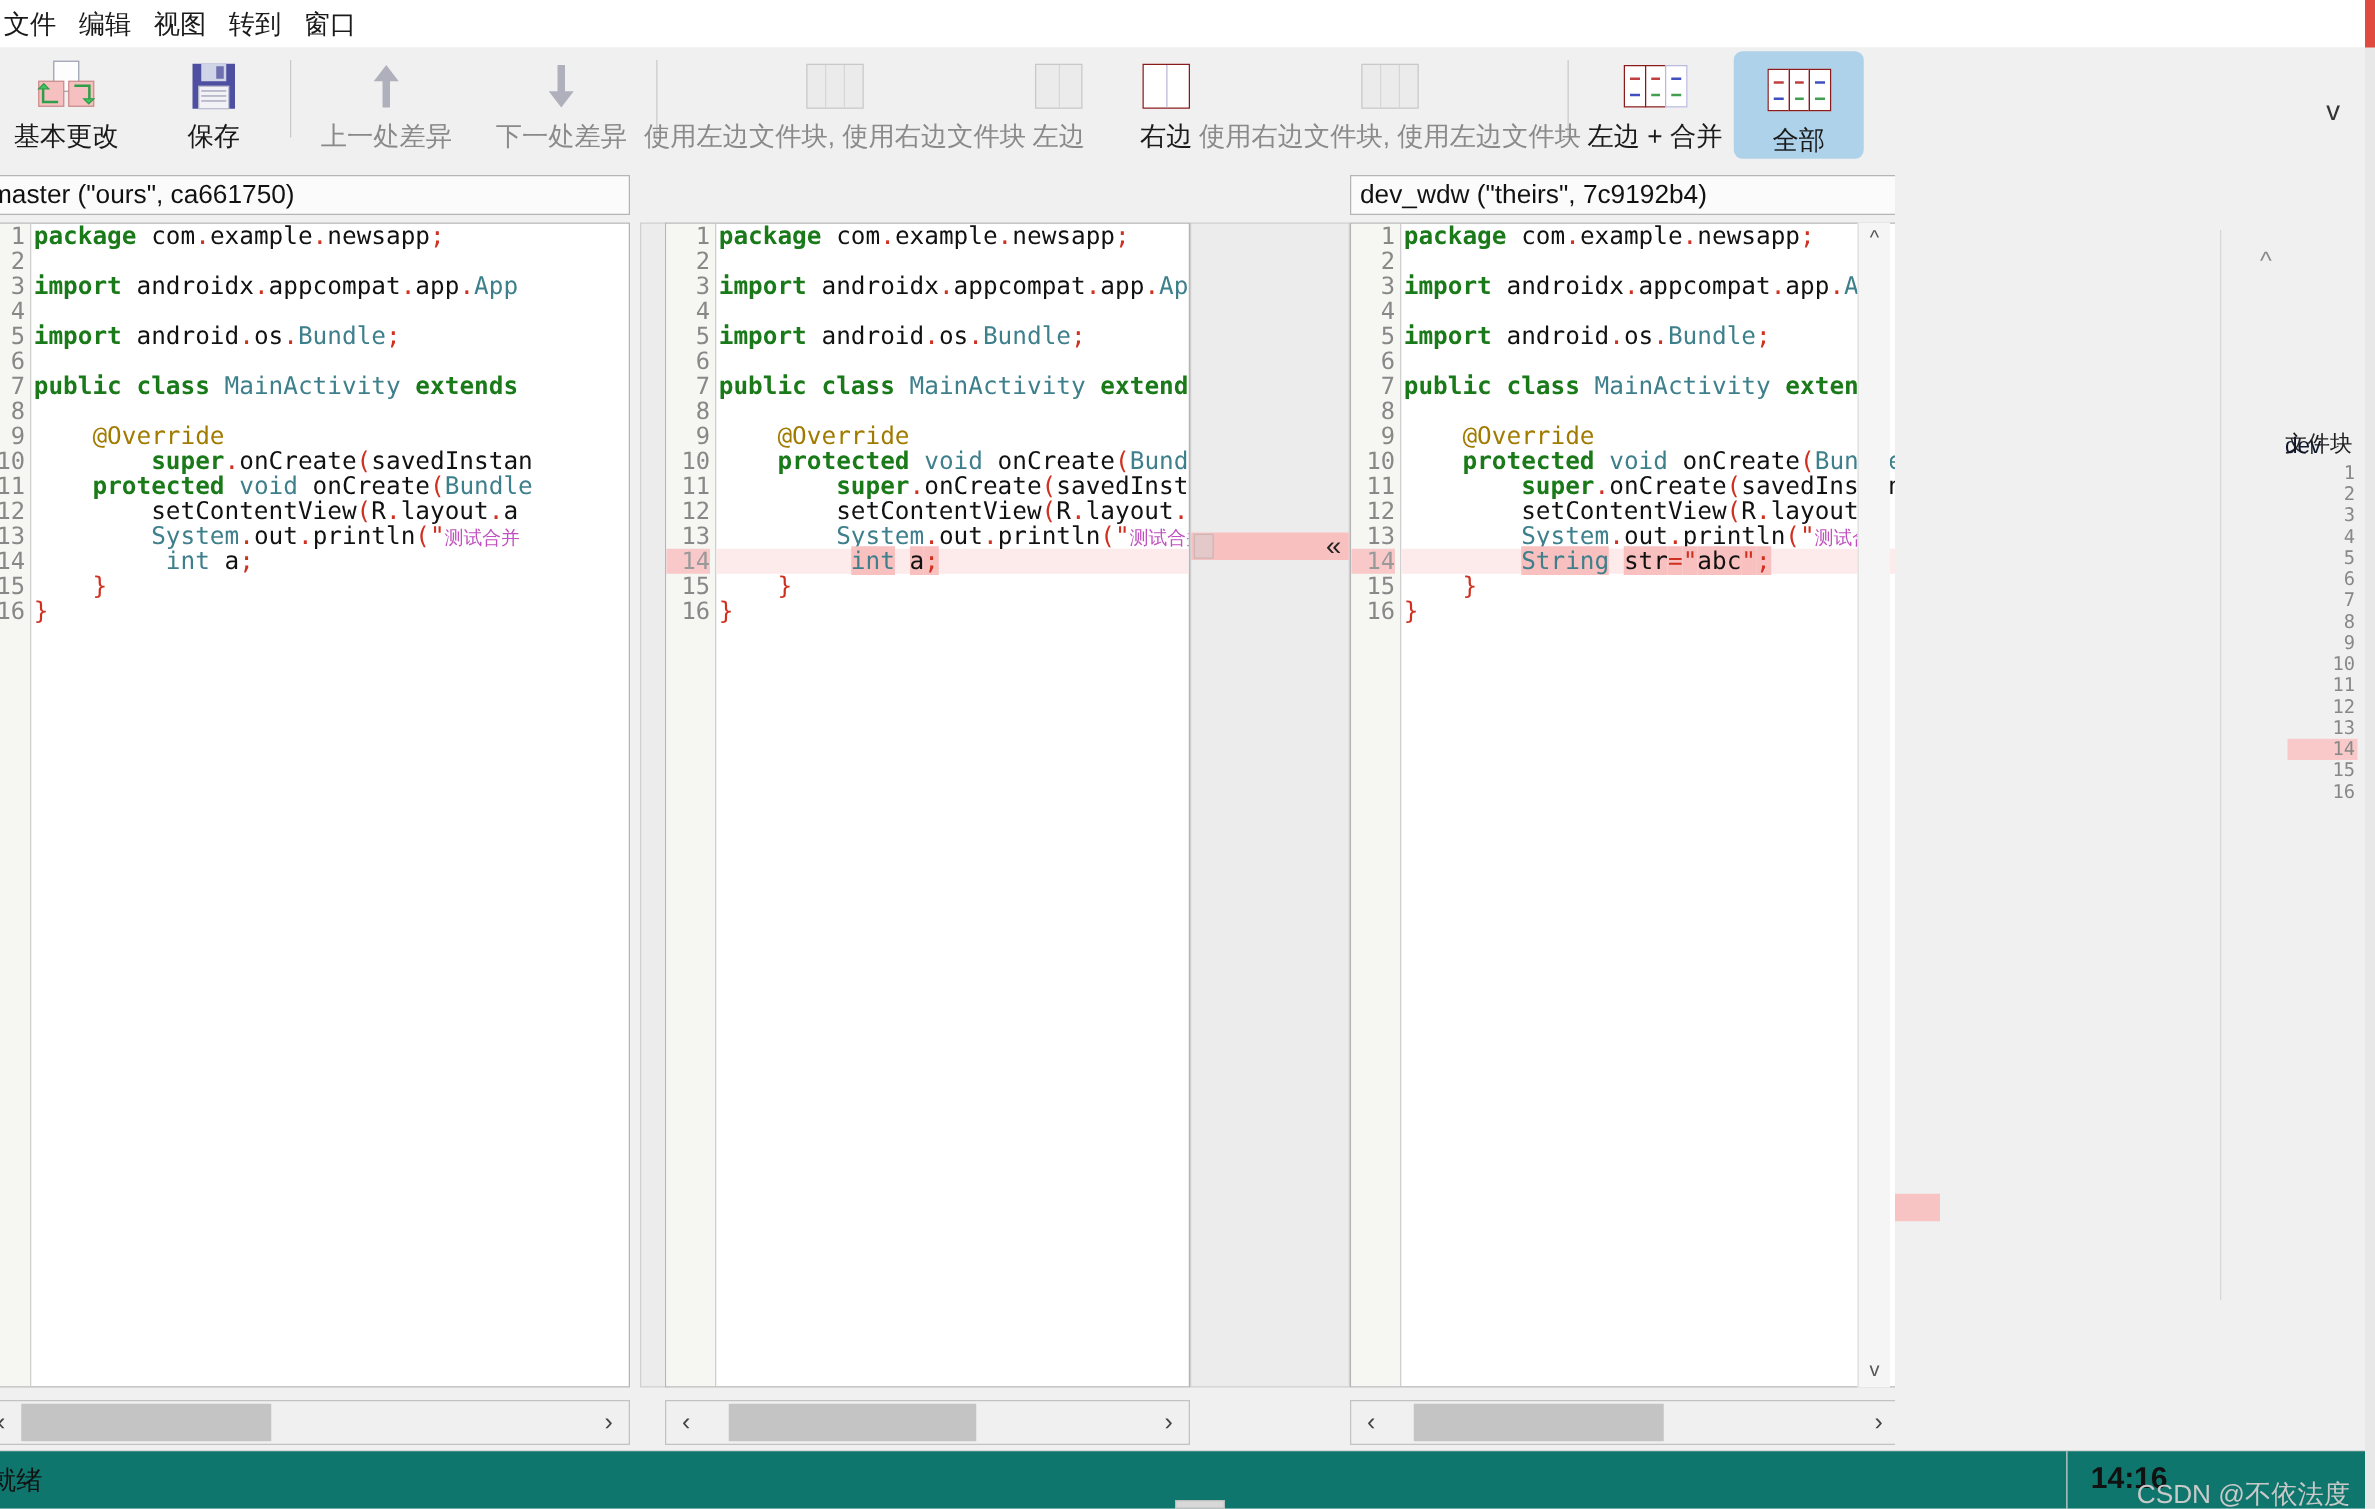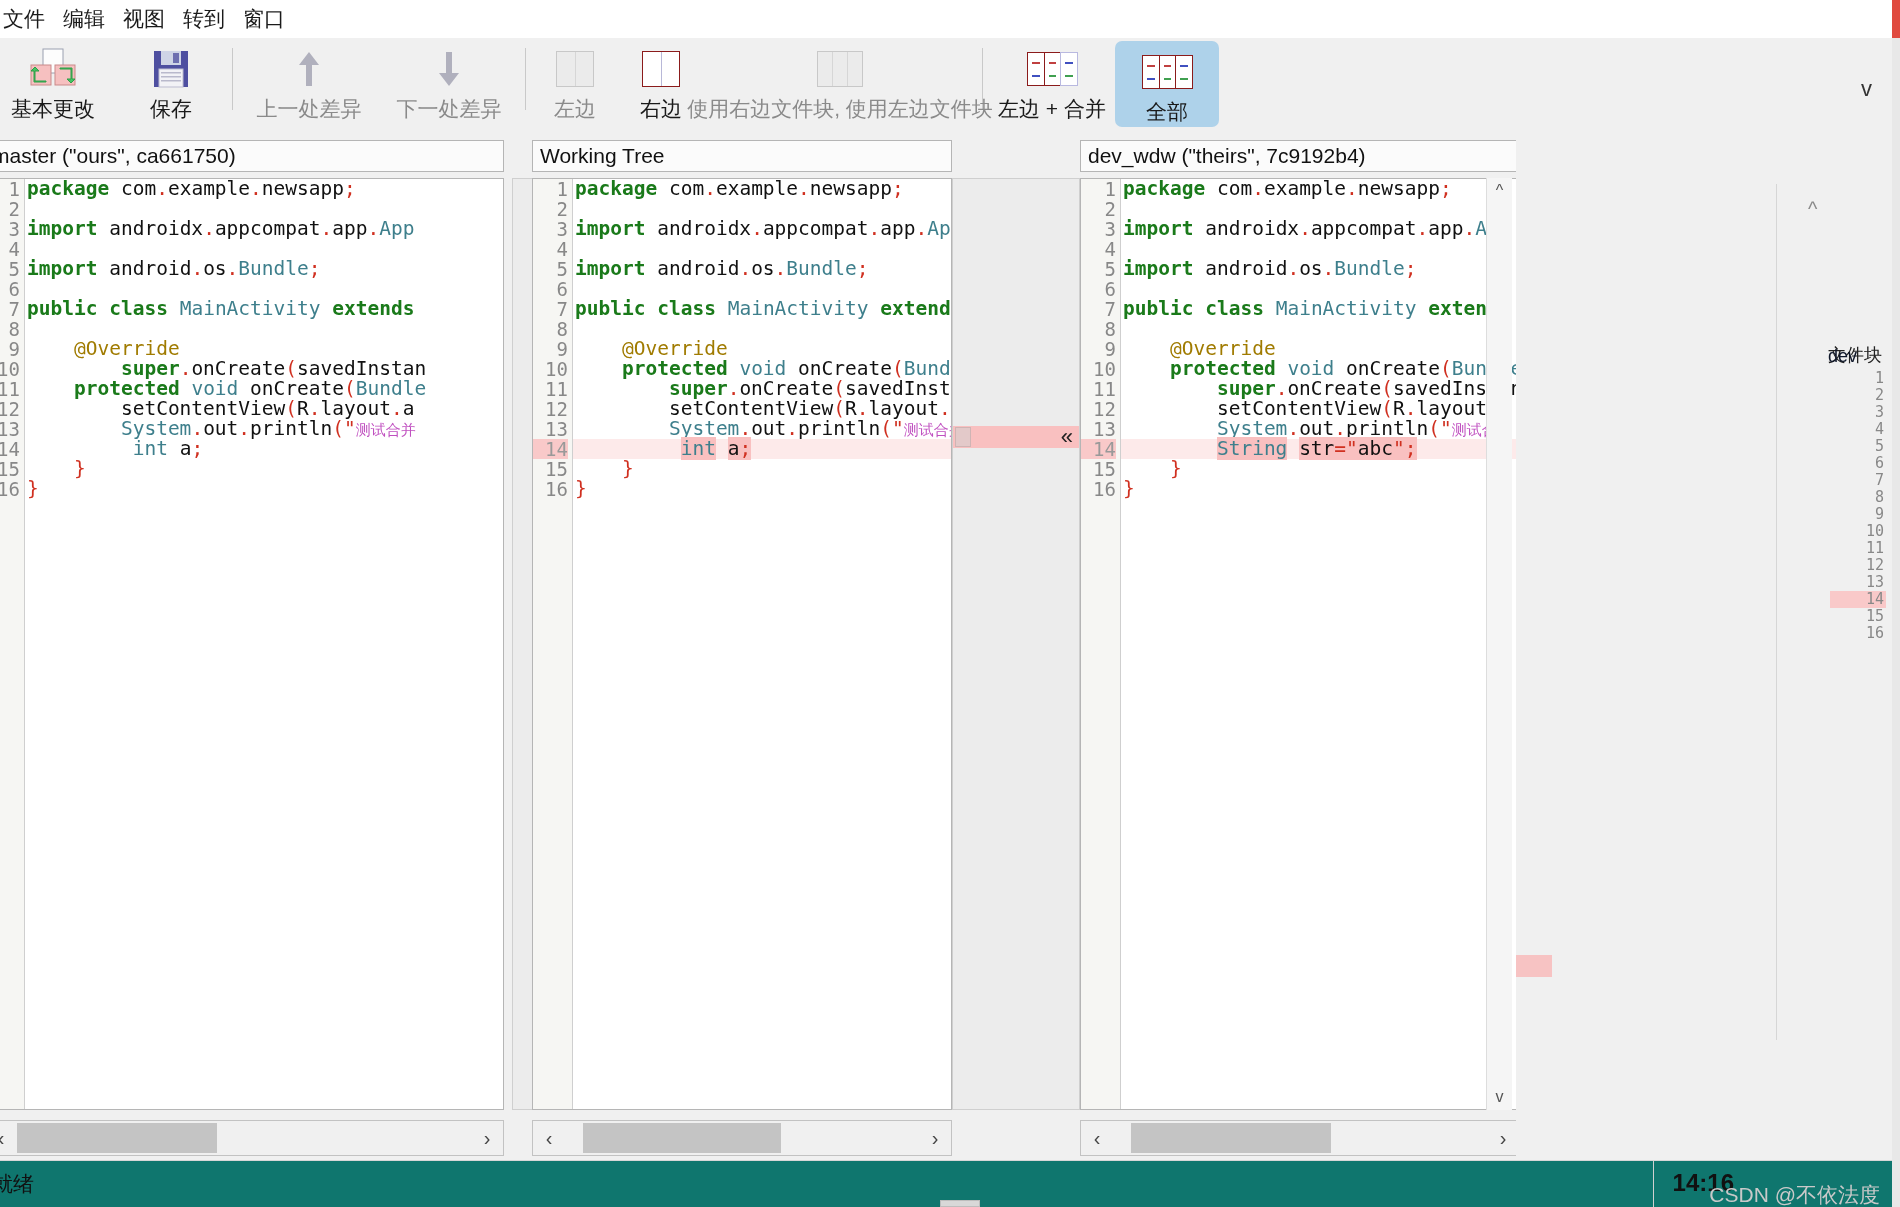--- a/index.html
+++ b/index.html
@@ -211,20 +211,30 @@
       <div class="tb-ico">
         <svg width="34" height="42" viewBox="0 0 34 42">
           <path d="M17 38 L27 25 L20 25 L20 4 L14 4 L14 25 L7 25 Z" fill="#b0b0bd"></path>
         </svg>
       </div>
       <div class="tb-lbl dim">下一处差异</div>
     </div>
 
     <div class="tb-sep"></div>
 
+    <div class="tb-btn" style="width:272px;">
+      <div class="tb-ico">
+        <div class="blk">
+          <div class="col"></div>
+            <div class="col"></div>
+            <div class="col"></div>
+        </div>
+      </div>
+      <div class="tb-lbl dim">使用左边文件块, 使用右边文件块</div>
+    </div>
 
     <div class="tb-btn" style="width:86px;">
       <div class="tb-ico">
         <div class="blk" style="width:38px;">
           <div class="col"></div>
             <div class="col"></div>
         </div>
       </div>
       <div class="tb-lbl dim">左边</div>
     </div>
@@ -344,21 +354,20 @@
         <div class="track">
           <div class="thumb" style="left:0; width:200px;"></div>
         </div>
         <div class="arr">›</div>
       </div>
     </div>
 
     <div class="connector" style="left:512px; width:24px;"></div>
 
     <div class="pane-col" style="left:532px; width:420px;">
-      <div class="pane-hdr">Working Tree</div>
       <div class="pane-body">
         <div class="gutter" id="gut-mid">
             <div class="ln-row">1</div>
             <div class="ln-row">2</div>
             <div class="ln-row">3</div>
             <div class="ln-row">4</div>
             <div class="ln-row">5</div>
             <div class="ln-row">6</div>
             <div class="ln-row">7</div>
             <div class="ln-row">8</div>

